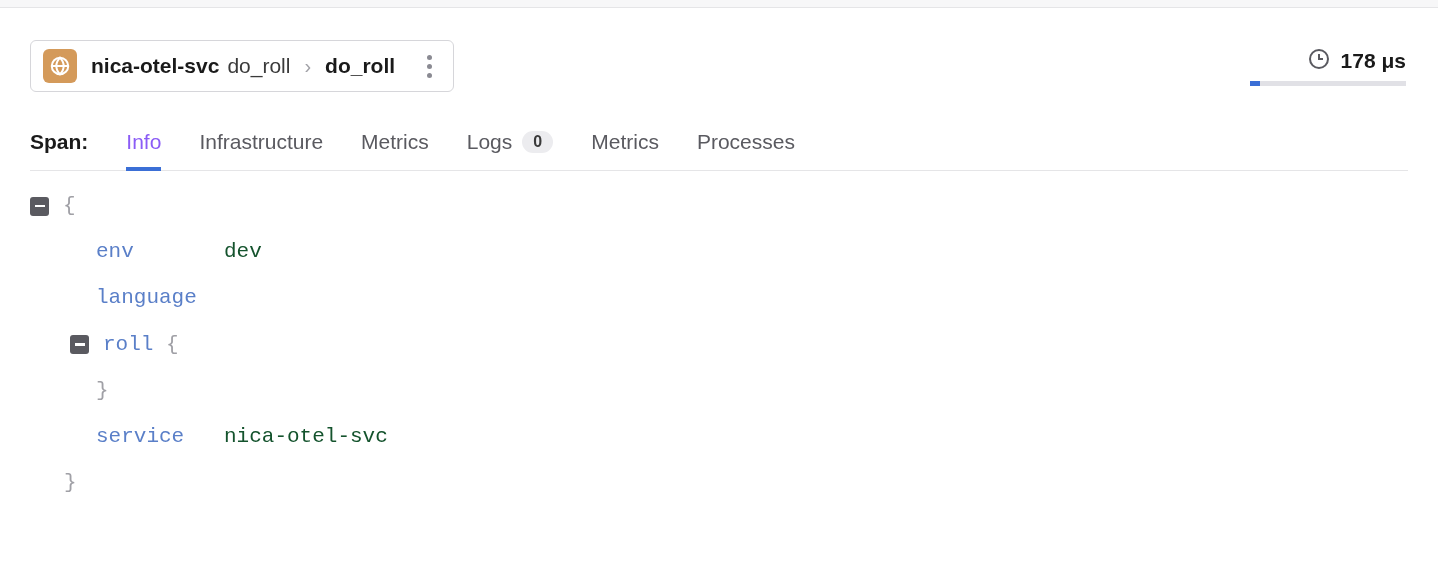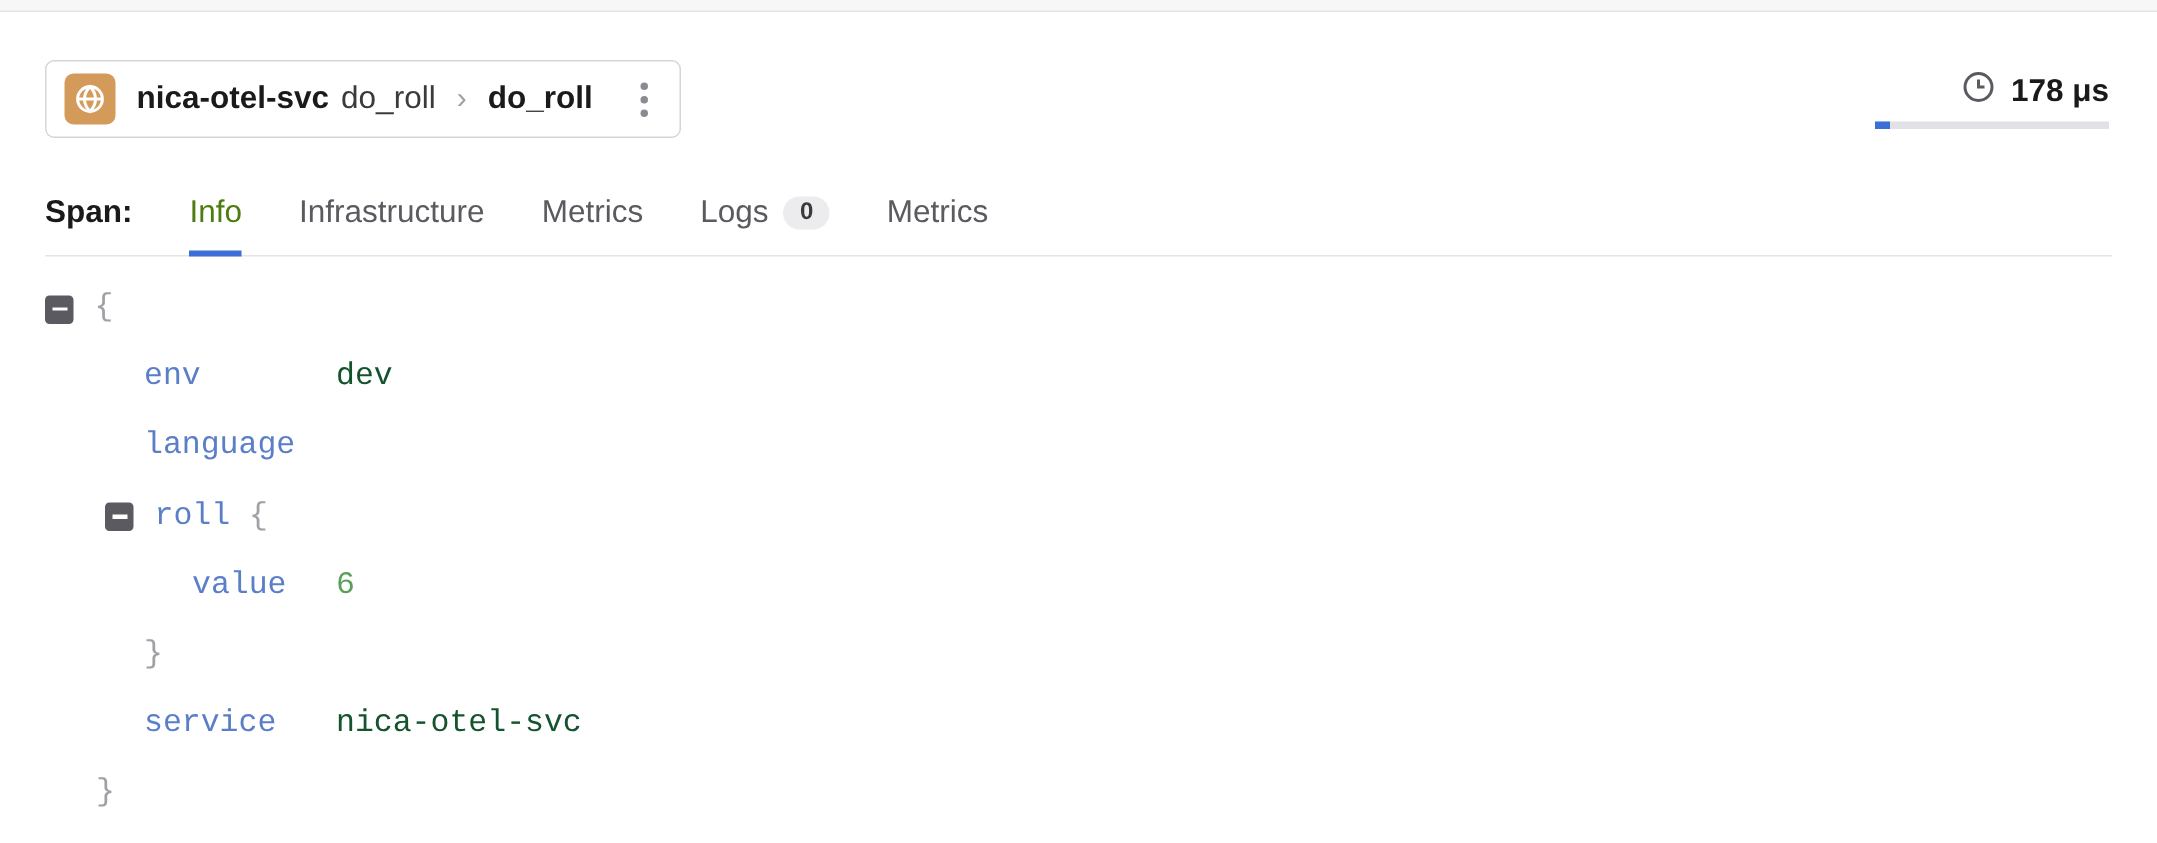--- a/index.html
+++ b/index.html
@@ -148,21 +148,21 @@
       font-size: 21px;
       color: #5a5a60;
       padding-bottom: 16px;
       cursor: pointer;
       position: relative;
       display: flex;
       align-items: center;
       gap: 10px;
     }
     .tab.active {
-      color: #4d7c0f;
+      color: #8b5cf6;
     }
     .tab.active::after {
       content: "";
       position: absolute;
       left: 0;
       right: 0;
       bottom: -1px;
       height: 4px;
       background: #3b6fd6;
     }
@@ -284,20 +284,23 @@
     <div class="tab">
         <span>Metrics</span>
       </div>
     <div class="tab">
       <span>Logs</span>
       <span class="tab-badge">0</span>
     </div>
     <div class="tab">
         <span>Metrics</span>
       </div>
+    <div class="tab">
+        <span>Processes</span>
+      </div>
   </div>
 
   <div class="json-view">
 
     <div class="json-row">
       <span class="collapse-toggle">
           <span></span>
         </span>
       <span class="json-brace">{</span>
     </div>
@@ -312,24 +315,20 @@
     </div>
 
     <div class="json-row indent-1-toggle">
       <span class="collapse-toggle">
           <span></span>
         </span>
       <span class="json-key">roll</span>
       <span class="json-brace">&nbsp;{</span>
     </div>
 
-    <div class="json-row indent-2">
-      <span class="key-col-narrow"><span class="json-key">value</span></span>
-      <span class="json-number">6</span>
-    </div>
 
     <div class="json-row indent-1">
       <span class="json-brace">}</span>
     </div>
 
     <div class="json-row indent-1">
       <span class="key-col"><span class="json-key">service</span></span>
       <span class="json-string">nica-otel-svc</span>
     </div>
 

